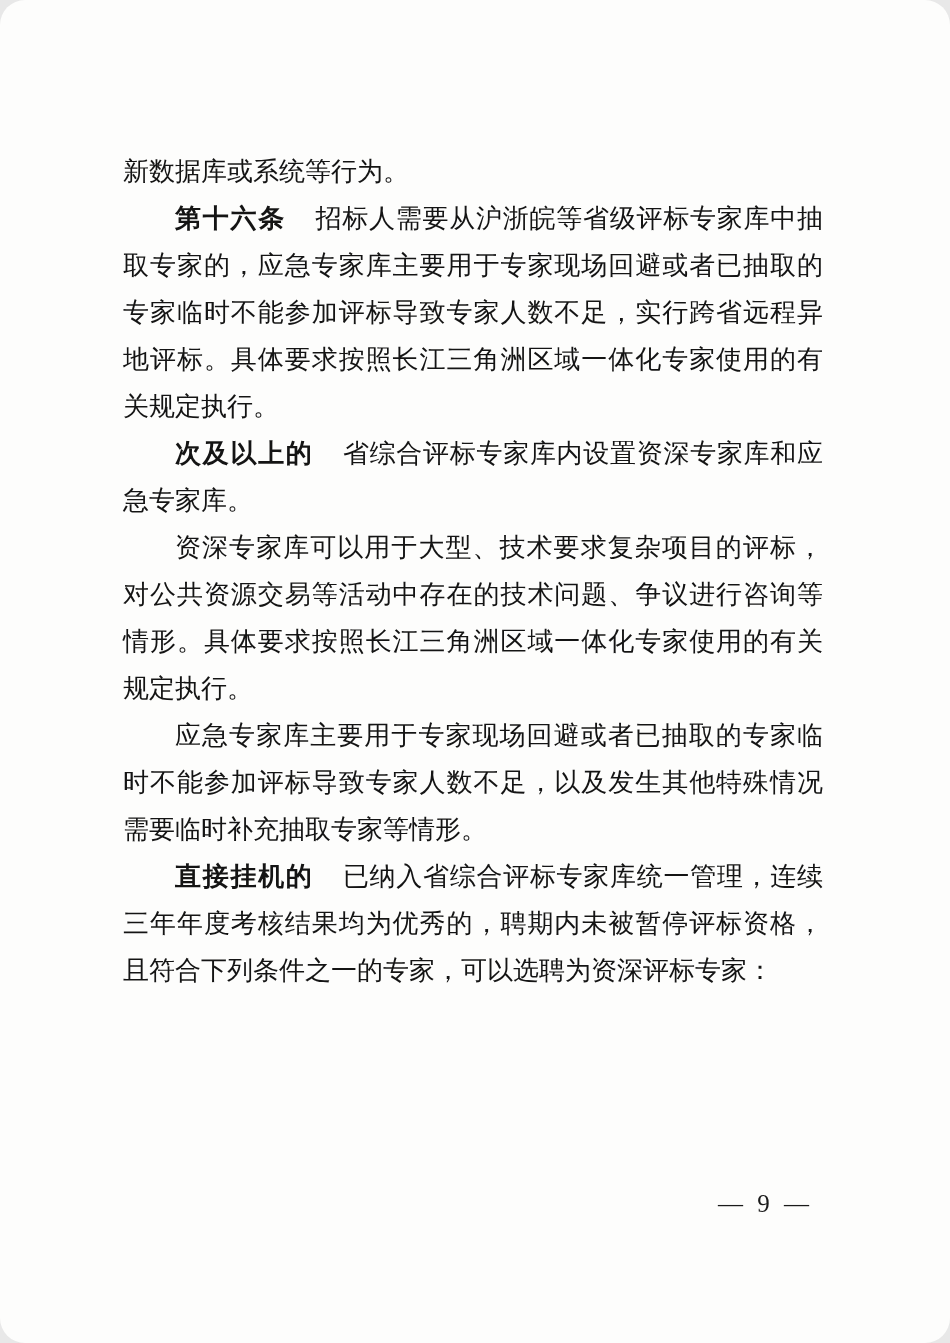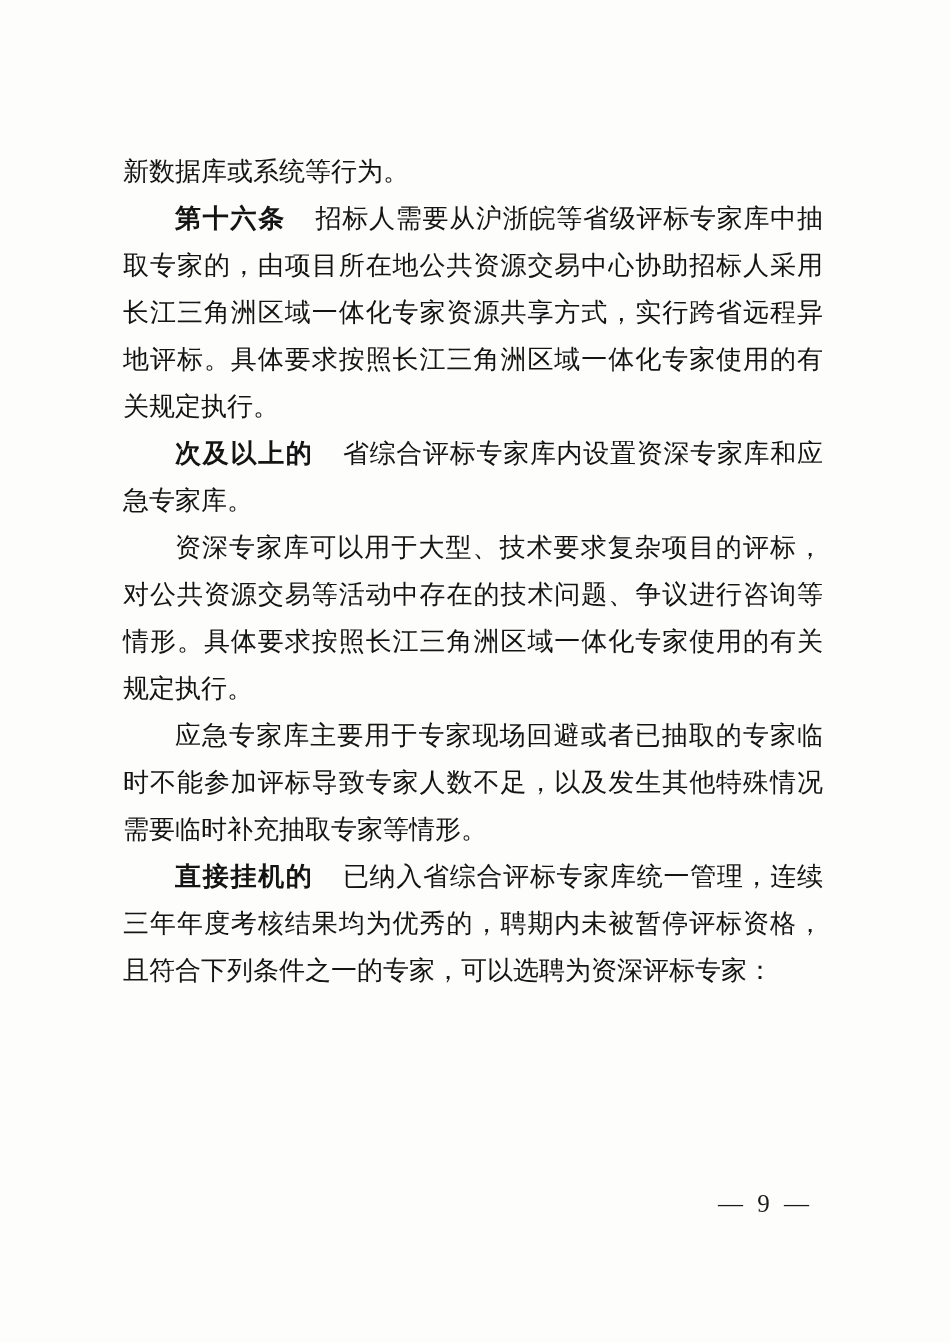--- a/index.html
+++ b/index.html
@@ -9,20 +9,21 @@
   }
   .page {
     position: relative;
     width: 950px;
     height: 1343px;
     margin: 0 auto;
     background: #fdfdfc;
     color: #141414;
     font-family: "Liberation Serif", "DejaVu Serif", serif;
     overflow: hidden;
+    border-radius: 25px;
   }
   .content {
     position: absolute;
     left: 123px;
     top: 148px;
     width: 700px;
     font-size: 26px;
     line-height: 47px;
     text-align: justify;
     text-justify: inter-character;
@@ -58,21 +59,21 @@
 <div class="page">
 
   <main class="content">
 
     <p class="para no-indent">
       <span>新数据库或系统等行为。</span>
     </p>
 
     <p class="para">
       <span class="article-heading">第十六条</span>
-      <span>招标人需要从沪浙皖等省级评标专家库中抽取专家的，由项目所在地公共资源交易中心协助招标人采用长江三角洲区域一体化专家资源共享方式，实行跨省远程异地评标。具体要求按照长江三角洲区域一体化专家使用的有关规定执行。</span>
+      <span>招标人需要从沪浙皖等省级评标专家库中抽取专家的，应急专家库主要用于专家现场回避或者已抽取的专家临时不能参加评标导致专家人数不足，实行跨省远程异地评标。具体要求按照长江三角洲区域一体化专家使用的有关规定执行。</span>
     </p>
 
     <p class="para">
       <span class="article-heading">次及以上的</span>
       <span>省综合评标专家库内设置资深专家库和应急专家库。</span>
     </p>
 
     <p class="para">
       <span>资深专家库可以用于大型、技术要求复杂项目的评标，对公共资源交易等活动中存在的技术问题、争议进行咨询等情形。具体要求按照长江三角洲区域一体化专家使用的有关规定执行。</span>
     </p>

